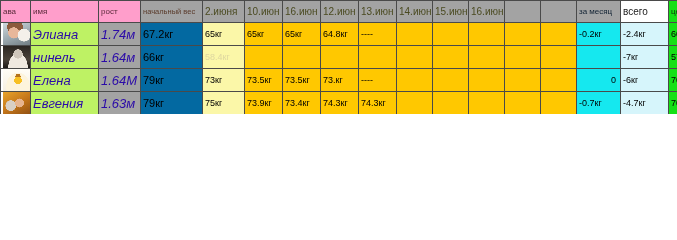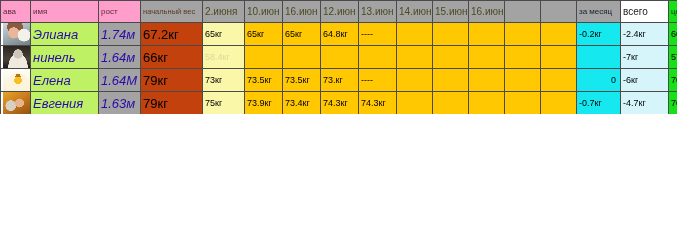--- a/index.html
+++ b/index.html
@@ -60,23 +60,23 @@
   }
   .c-height {
     background: #a3a3a3;
     color: #2b0aa8;
     font-weight: bold;
     font-style: italic;
     font-size: 13px;
     padding-left: 4px;
   }
   .c-start {
-    background: #c2410c;
-    color: #000;
-    font-size: 13px;
+    background: #0369a1;
+    color: #000;
+    font-size: 11px;
   }
   .c-first {
     background: #fbf7a8;
     color: #000;
     font-size: 9px;
   }
   .c-first.faded { color: #ded7a0; }
   .c-day {
     background: #ffc800;
     color: #000;

